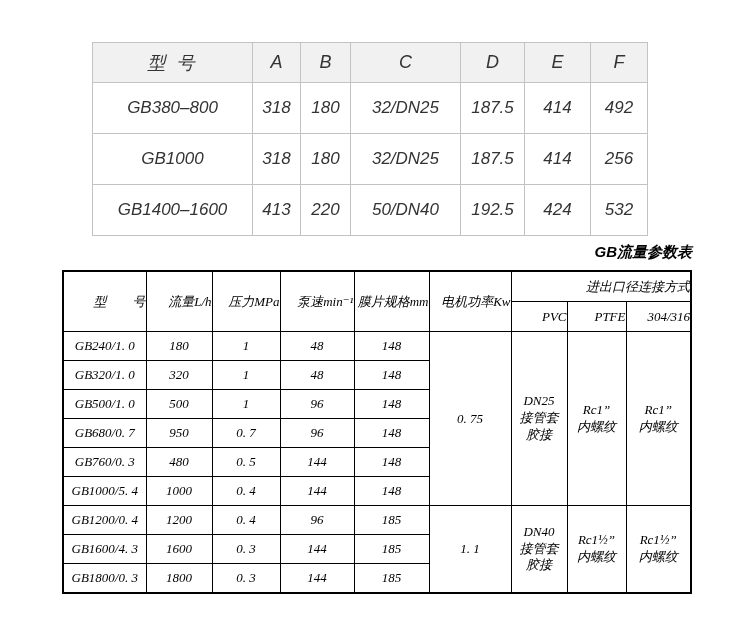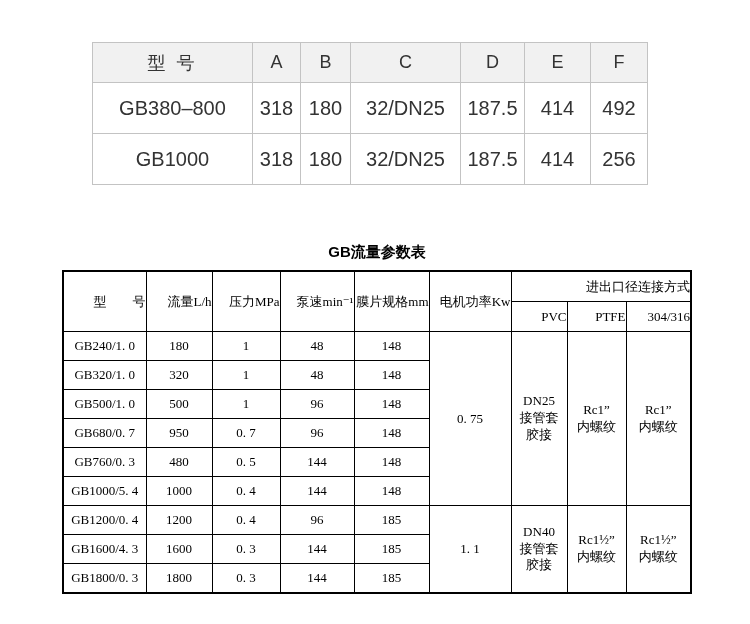--- a/index.html
+++ b/index.html
@@ -1,38 +1,38 @@
 <!DOCTYPE html>
 <html><head>
 <meta charset="utf-8">
 <style>
   html,body { margin:0; padding:0; }
   body {
     width:750px; height:624px; background:#ffffff;
     font-family:"Liberation Sans","DejaVu Sans",sans-serif;
   }
-  .canvas { position:relative; width:750px; height:624px; background:#ffffff; overflow:hidden; }
+  .canvas { position:relative; width:750px; height:624px; background:#ffffff; overflow:hidden;font-style:italic; }
 
   
   .dim-table {
     position:absolute; left:92px; top:42px;
     border-collapse:collapse; table-layout:fixed;
     text-align:center; color:#333333;
     border:1px solid #a9a9a9;
     font-family:"Liberation Sans","DejaVu Sans",sans-serif;
   }
   .dim-table th, .dim-table td { border:1px solid #c3c3c3; padding:0; vertical-align:middle; }
   .dim-table thead th { background:#f1f1f1; height:39px; font-weight:400; font-size:18px; }
   .dim-table thead th.model-col { letter-spacing:3px; }
-  .dim-table tbody td { height:50px; font-size:20px; background:#ffffff; }
+  .dim-table tbody td { height:50px; font-size:17px; background:#ffffff; }
 
   
   .flow-title {
     position:absolute; left:62px; top:243px; width:630px;
-    text-align:center; font-weight:bold; font-size:15px; color:#000000;
+    text-align:right; font-weight:bold; font-size:15px; color:#000000;
     font-family:"Liberation Sans","DejaVu Sans",sans-serif;
   }
 
   
   .flow-table {
     position:absolute; left:62px; top:270px;
     border-collapse:collapse; table-layout:fixed;
     text-align:center; color:#000000;
     border:2px solid #000000;
     font-family:"Liberation Serif","DejaVu Serif",serif;
@@ -82,20 +82,29 @@
         <td>492</td>
       </tr>
       <tr>
         <td>GB1000</td>
         <td>318</td>
         <td>180</td>
         <td>32/DN25</td>
         <td>187.5</td>
         <td>414</td>
         <td>256</td>
+      </tr>
+      <tr>
+        <td>GB1400–1600</td>
+        <td>413</td>
+        <td>220</td>
+        <td>50/DN40</td>
+        <td>192.5</td>
+        <td>424</td>
+        <td>532</td>
       </tr>
     </tbody>
   </table>
 
   <div class="flow-title">GB流量参数表</div>
 
   <table class="flow-table">
     <colgroup>
       <col style="width:83px">
         <col style="width:66px">

